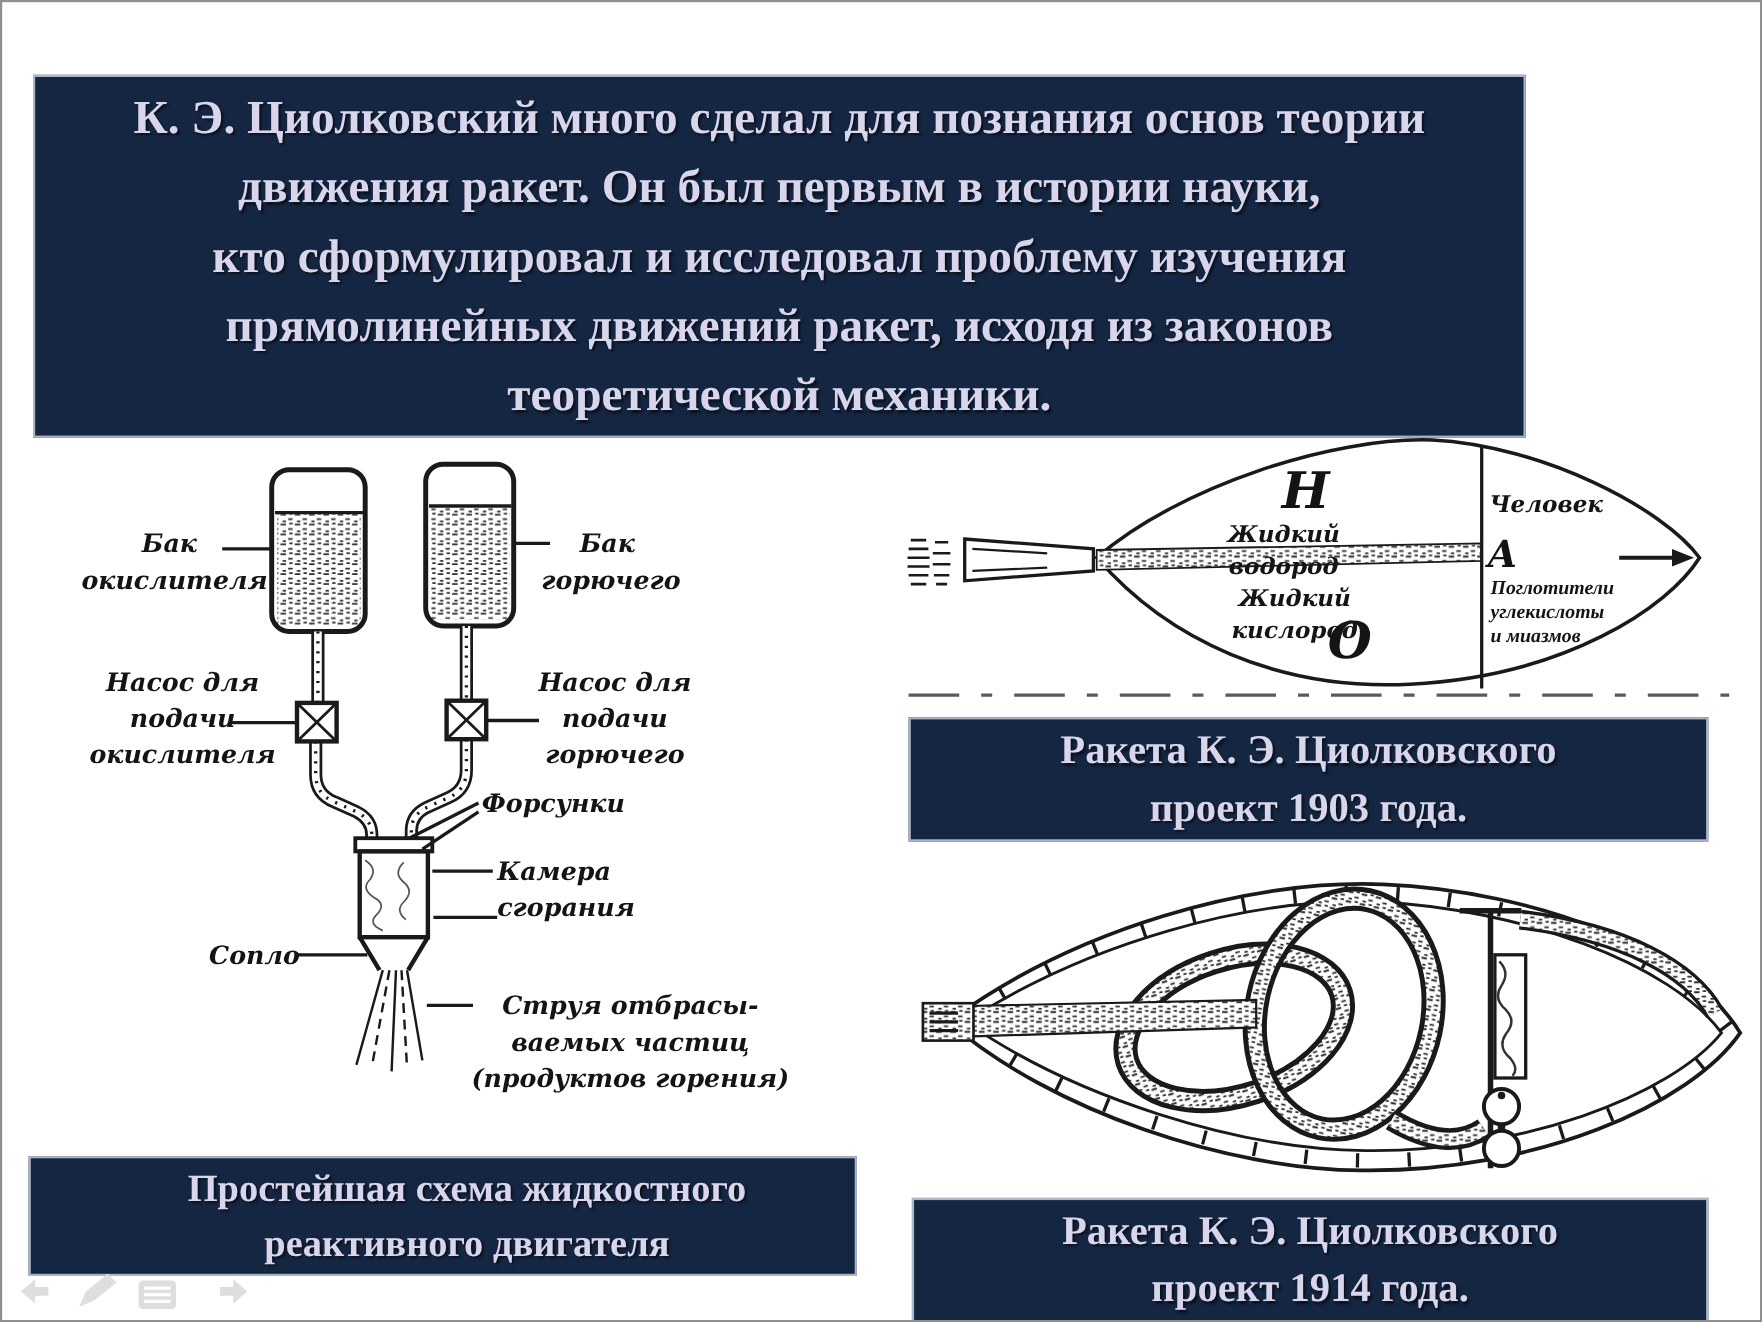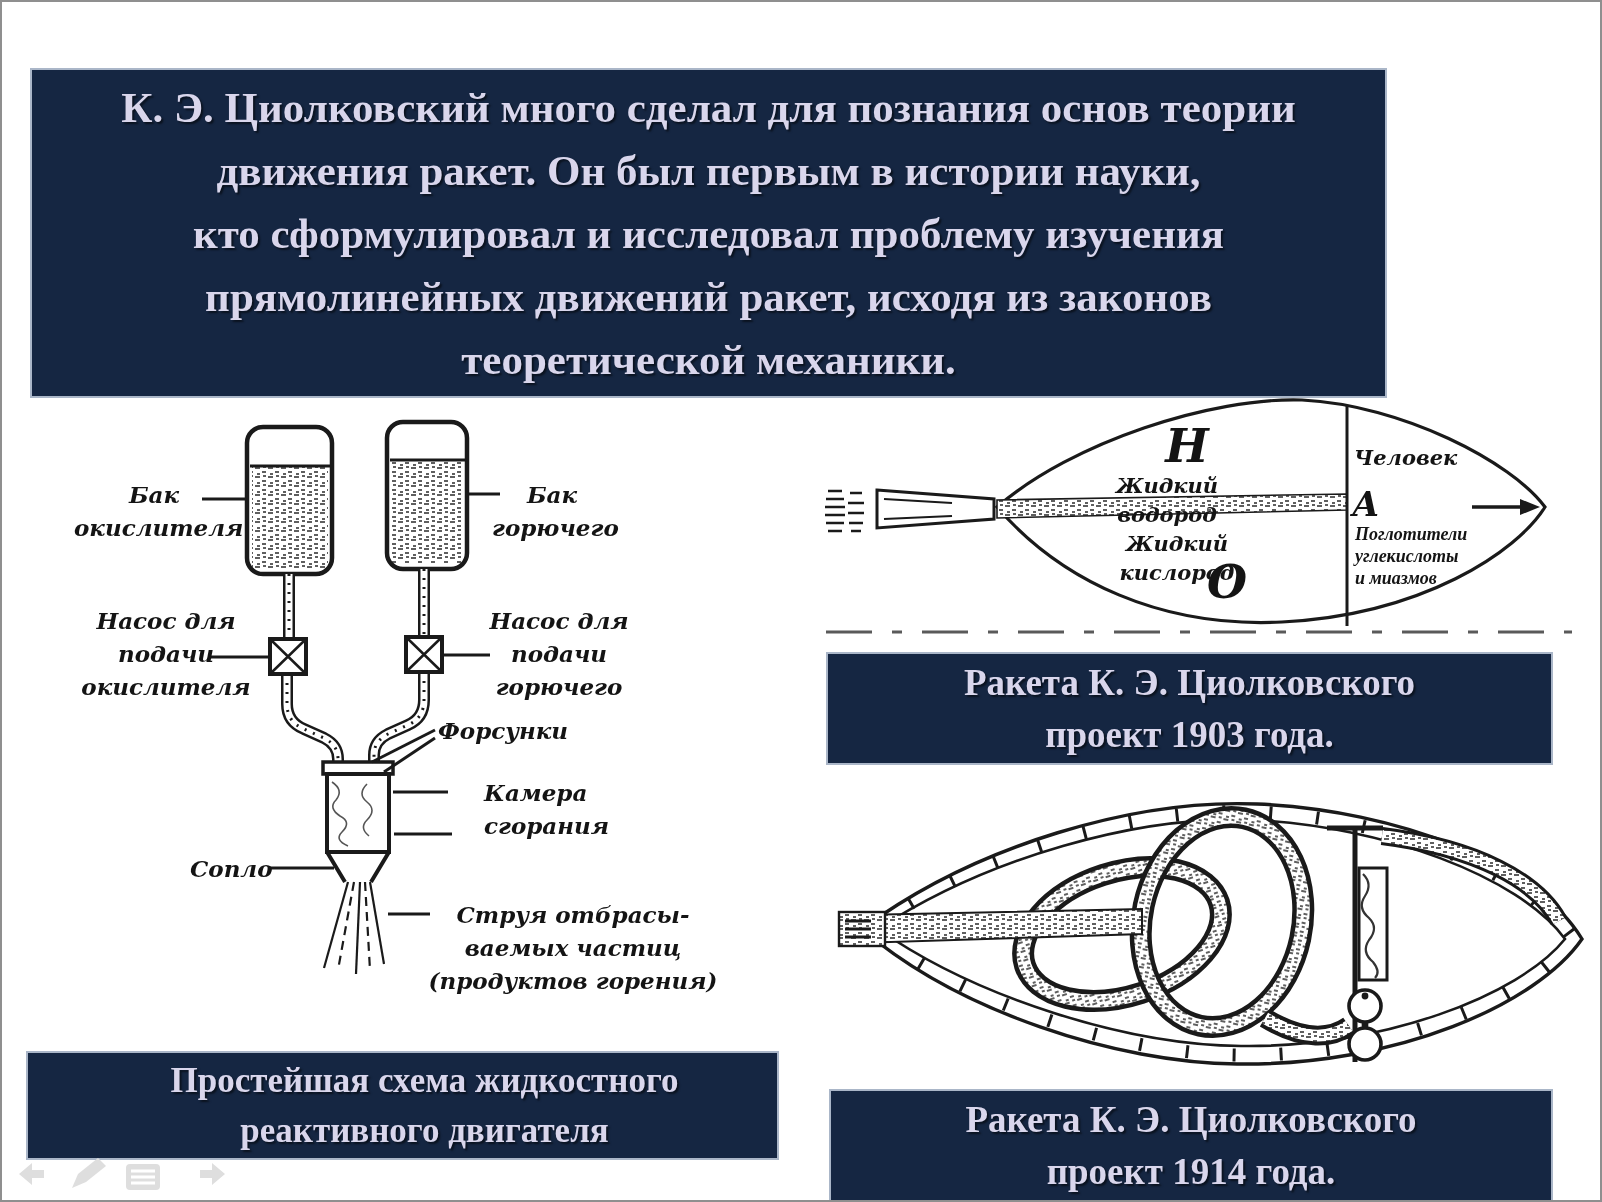--- a/index.html
+++ b/index.html
@@ -124,21 +124,21 @@
 окислителя</div>
     <div class="dlabel eng-label" style="left:420px;top:66px;width:120px;">Бак
 горючего</div>
     <div class="dlabel eng-label" style="left:8px;top:192px;width:172px;">Насос для
 подачи
 окислителя</div>
     <div class="dlabel eng-label" style="left:412px;top:192px;width:150px;">Насос для
 подачи
 горючего</div>
     <div class="dlabel eng-label" style="left:366px;top:302px;width:130px;text-align:left;">Форсунки</div>
-    <div class="dlabel eng-label" style="left:380px;top:364px;width:230px;text-align:left;margin-left:32px;">Камера сгорания</div>
+    <div class="dlabel eng-label" style="left:380px;top:364px;width:230px;text-align:left;">Камера сгорания</div>
     <div class="dlabel eng-label" style="left:118px;top:440px;width:76px;">Сопло</div>
     <div class="dlabel eng-label" style="left:356px;top:486px;width:290px;">Струя отбрасы-
 ваемых частиц
 (продуктов горения)</div>
   </div>
 
   <div class="diagram" style="left:820px;top:385px;width:765px;height:255px;">
     <svg width="765" height="255" viewBox="0 0 765 255">
       <defs>
         <pattern id="spk2" patternUnits="userSpaceOnUse" width="13" height="9">

